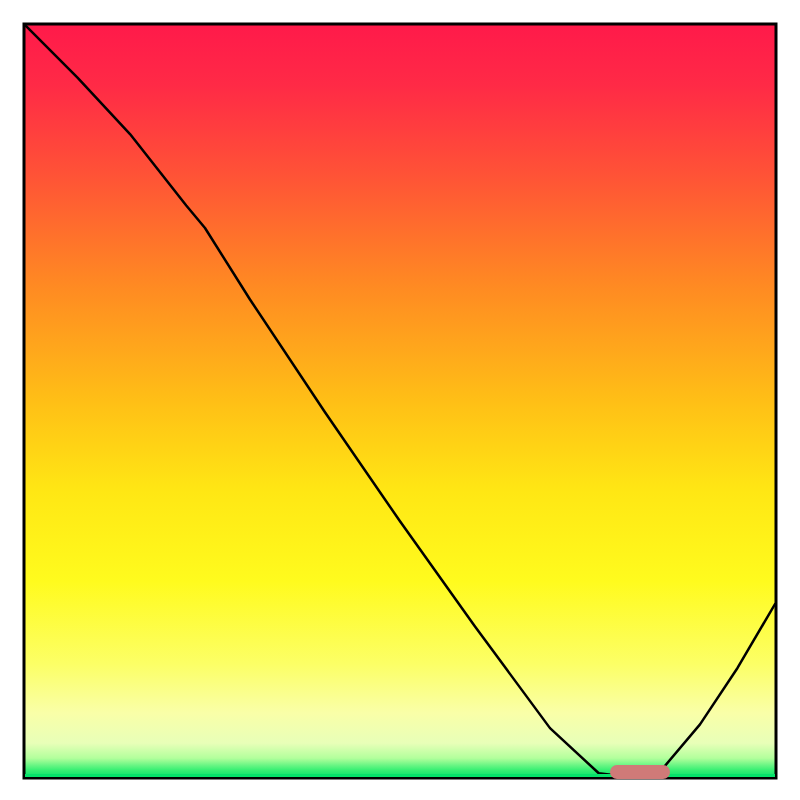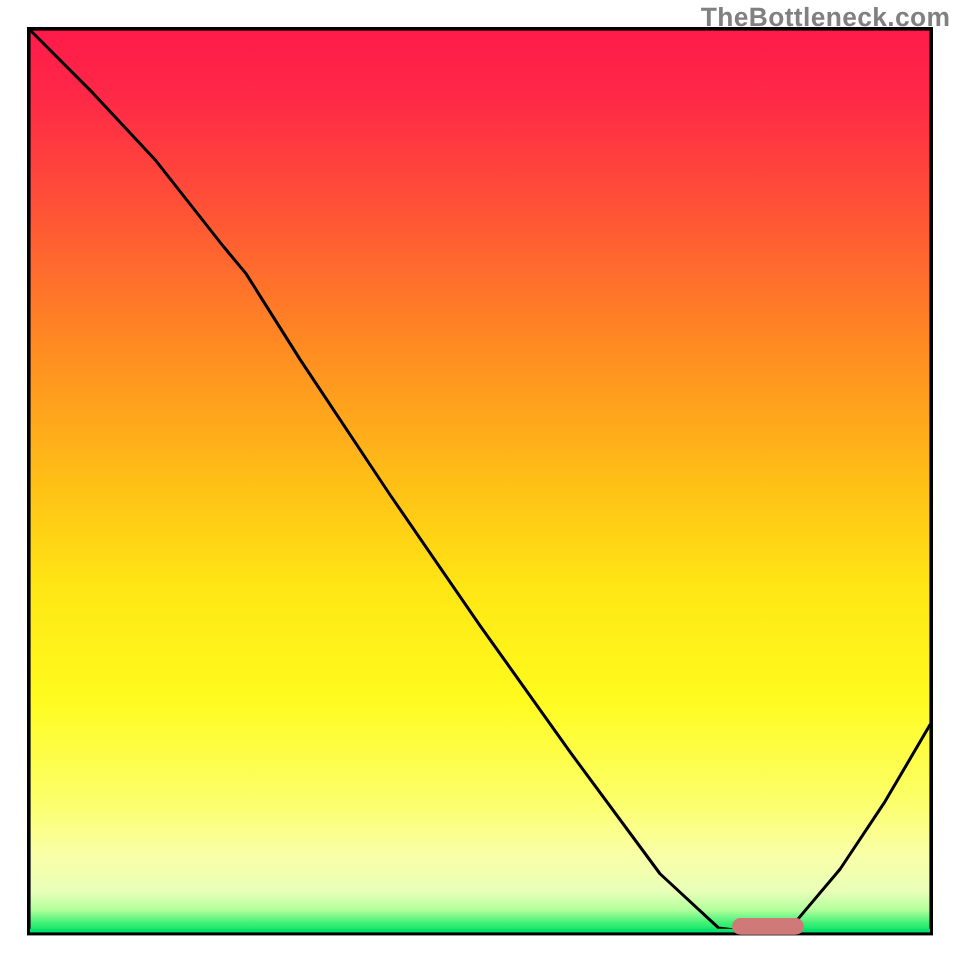--- a/index.html
+++ b/index.html
@@ -41,21 +41,20 @@
   .shim {
     position: absolute;
     z-index: 2;
   }
 </style>
 </head>
 <body>
 
 <div class="stage">
 
-  <div class="watermark">TheBottleneck.com</div>
 
   <svg class="plot" width="800" height="800" viewBox="0 0 800 800">
     <defs>
       <linearGradient id="bg-grad" x1="0" y1="0" x2="0" y2="1">
           <stop offset="0.00%" stop-color="#ff1a4a"></stop>
           <stop offset="8.00%" stop-color="#ff2a46"></stop>
           <stop offset="20.00%" stop-color="#ff5336"></stop>
           <stop offset="35.00%" stop-color="#ff8b22"></stop>
           <stop offset="50.00%" stop-color="#ffbf16"></stop>
           <stop offset="62.00%" stop-color="#ffe714"></stop>

